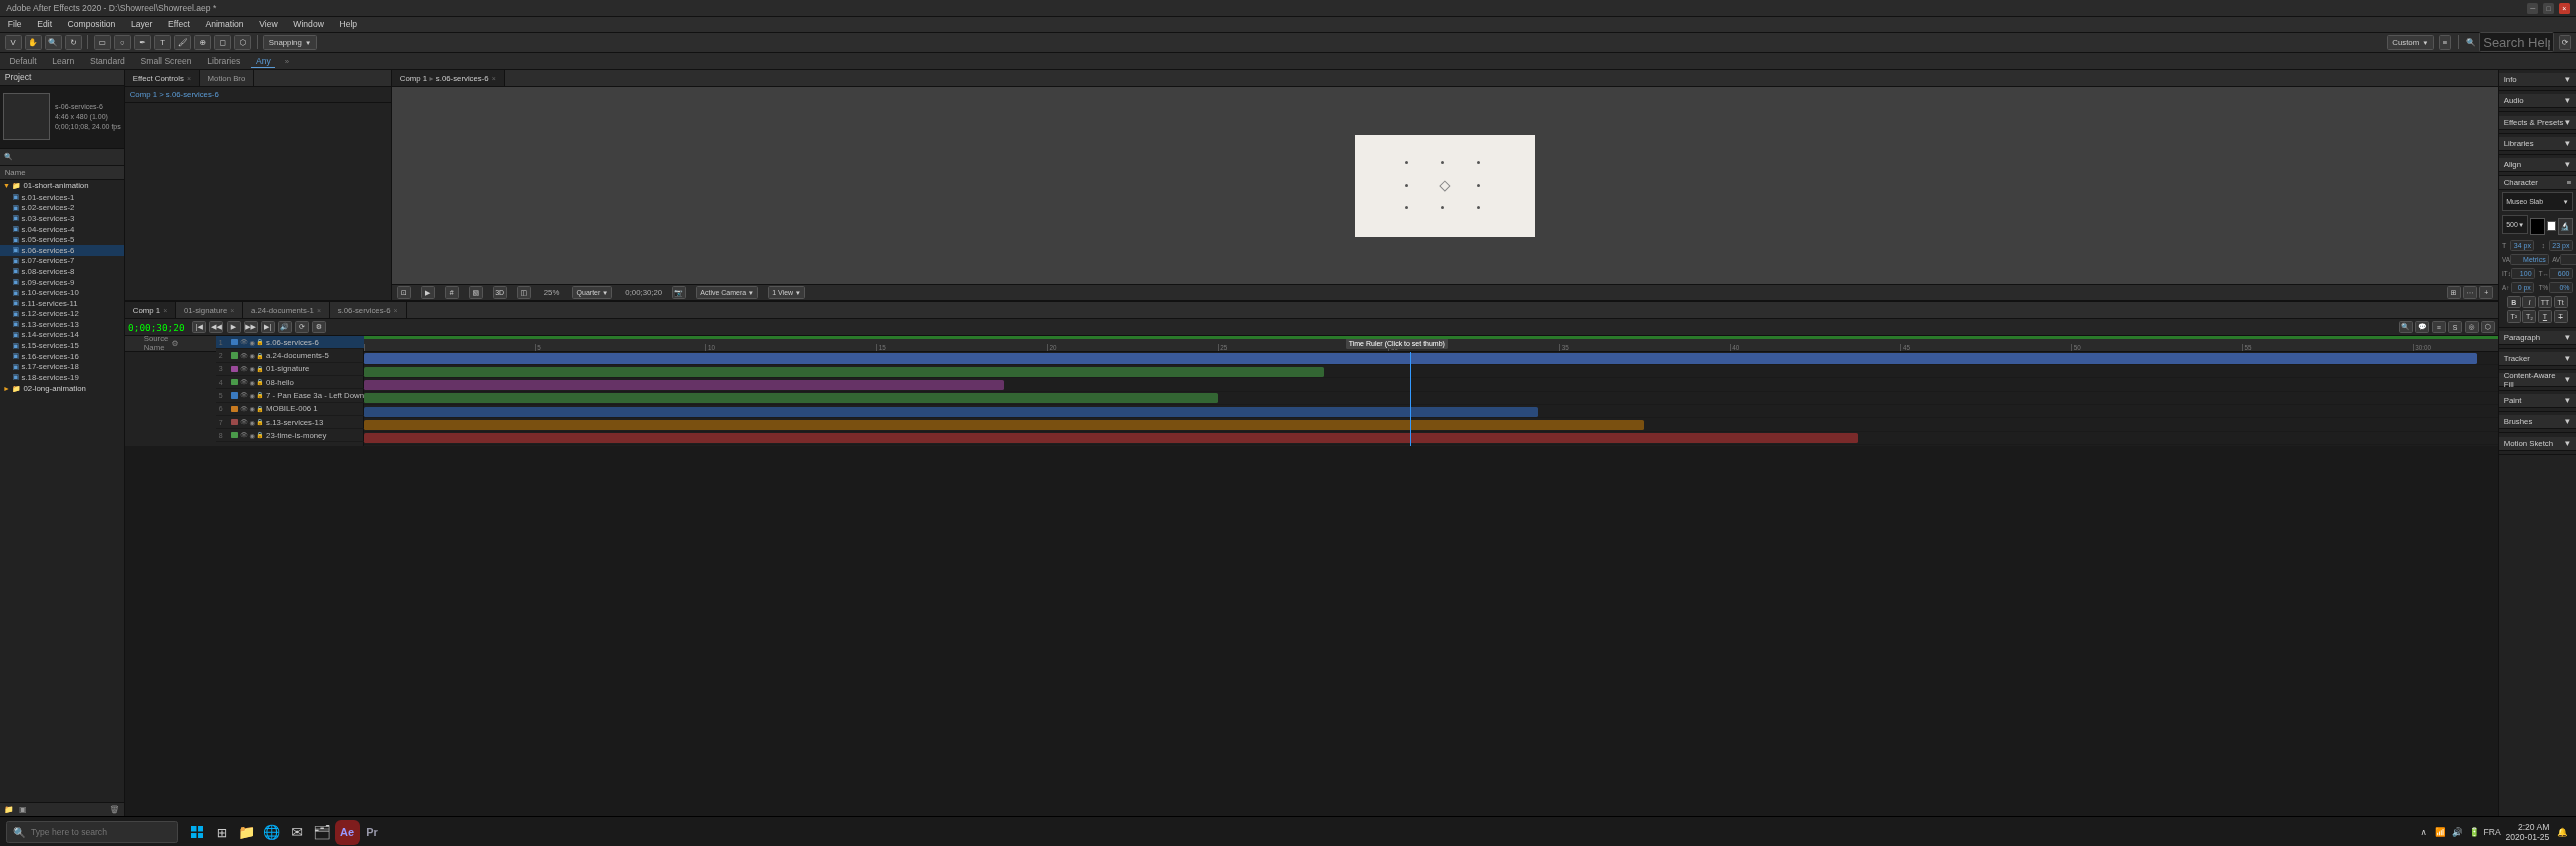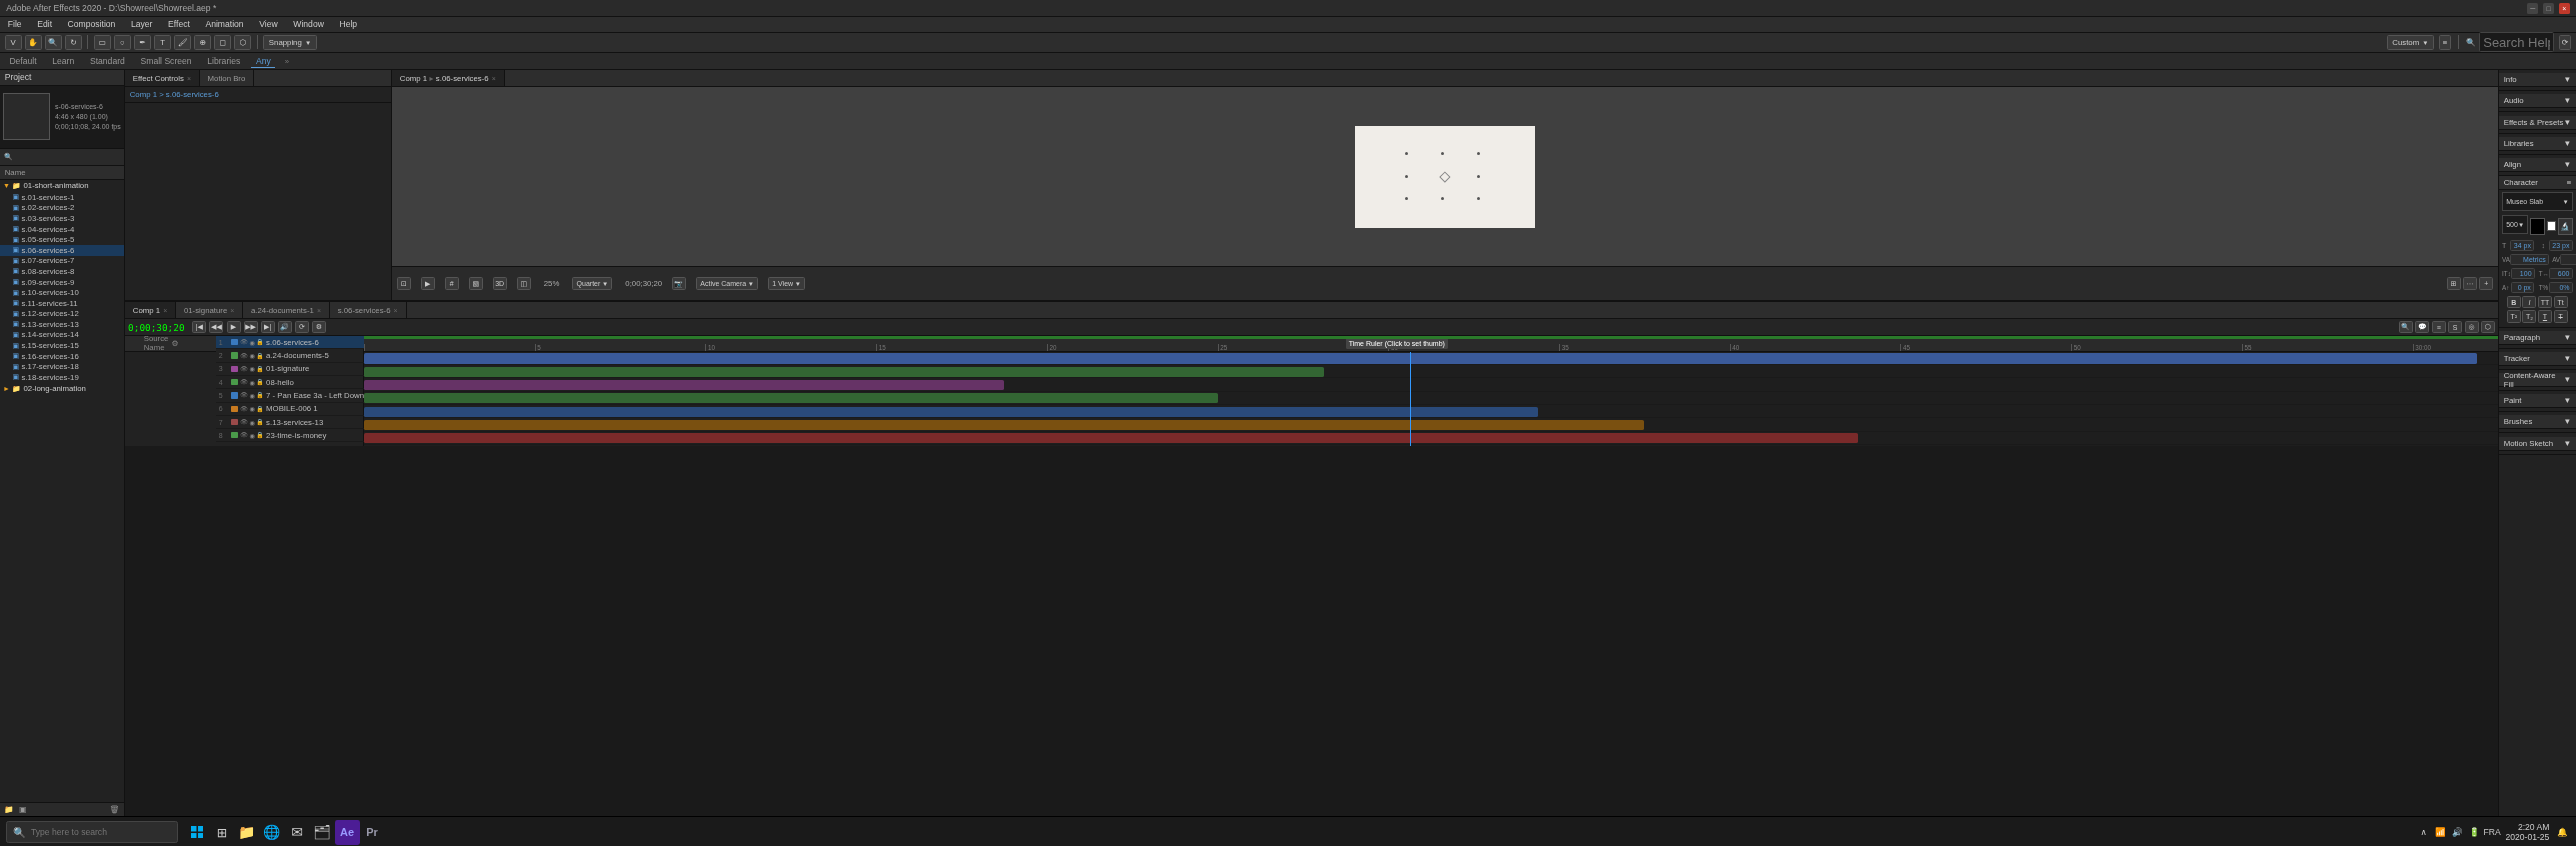--- a/index.html
+++ b/index.html
@@ -333,21 +333,21 @@
       height: 7.8px;
       background: transparent;
       border: 1.2px solid #888;
       transform: rotate(45deg);
       top: 50%;
       left: 50%;
       margin-top: -3.9px;
       margin-left: -3.9px;
     }
     #viewer-controls {
-      height: 34px;
+      height: 16px;
       background: #2a2a2a;
       border-top: 0.8px solid #111;
       display: flex;
       align-items: center;
       padding: 0 4.7px;
       gap: 10px;
       font-size: 7.8px;
       color: #999;
       flex-shrink: 0;
     }
@@ -1320,21 +1320,21 @@
   </div>
   <div class="taskbar-icon">
     <span style="font-size:14px;">🌐</span>
   </div>
   <div class="taskbar-icon">
     <span style="font-size:14px;">✉</span>
   </div>
   <div class="taskbar-icon">
     <span style="font-size:14px;">🗂</span>
   </div>
-  <div class="taskbar-icon active" style="background:#4c1d95;">
+  <div class="taskbar-icon active" style="background:#7f1d1d;border-radius:6px;">
     <span style="font-size:11px;font-weight:bold;color:#9999ff;">Ae</span>
   </div>
   <div class="taskbar-icon">
     <span style="font-size:11px;font-weight:bold;color:#9999aa;">Pr</span>
   </div>
 
   <div id="taskbar-right">
     <div class="sys-tray-icons">
       <div class="sys-tray-icon">∧</div>
       <div class="sys-tray-icon">📶</div>

